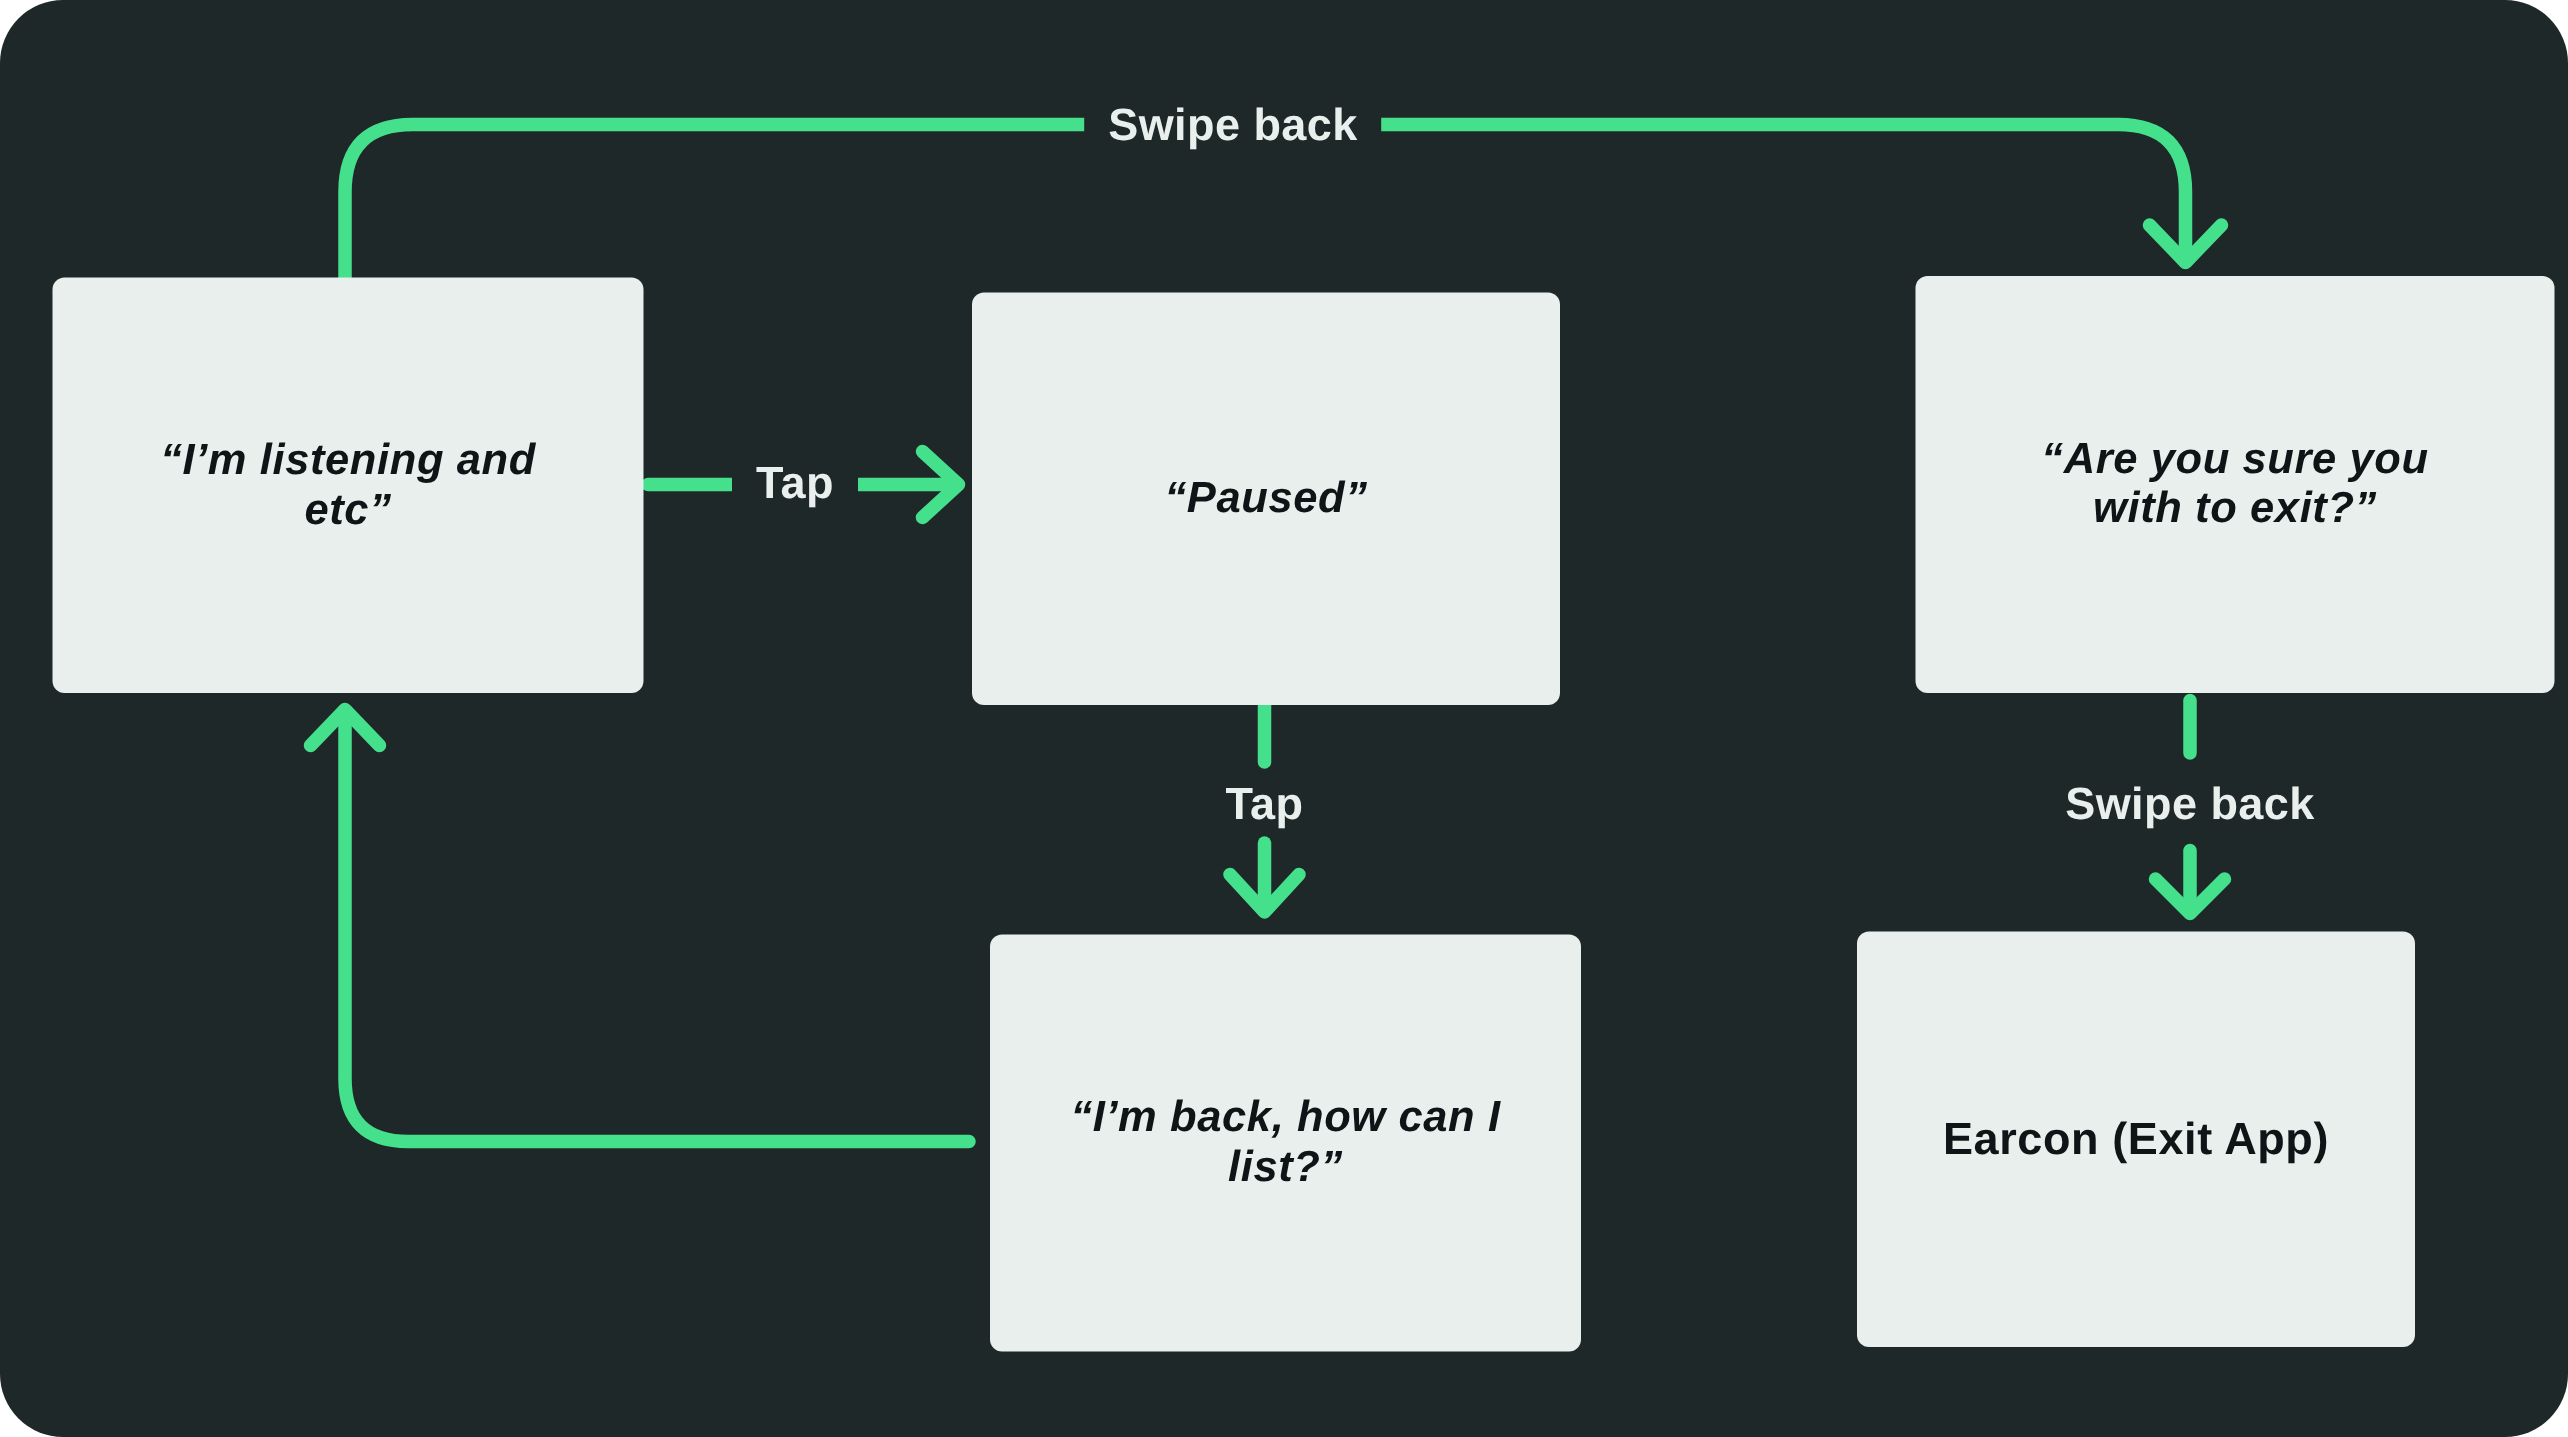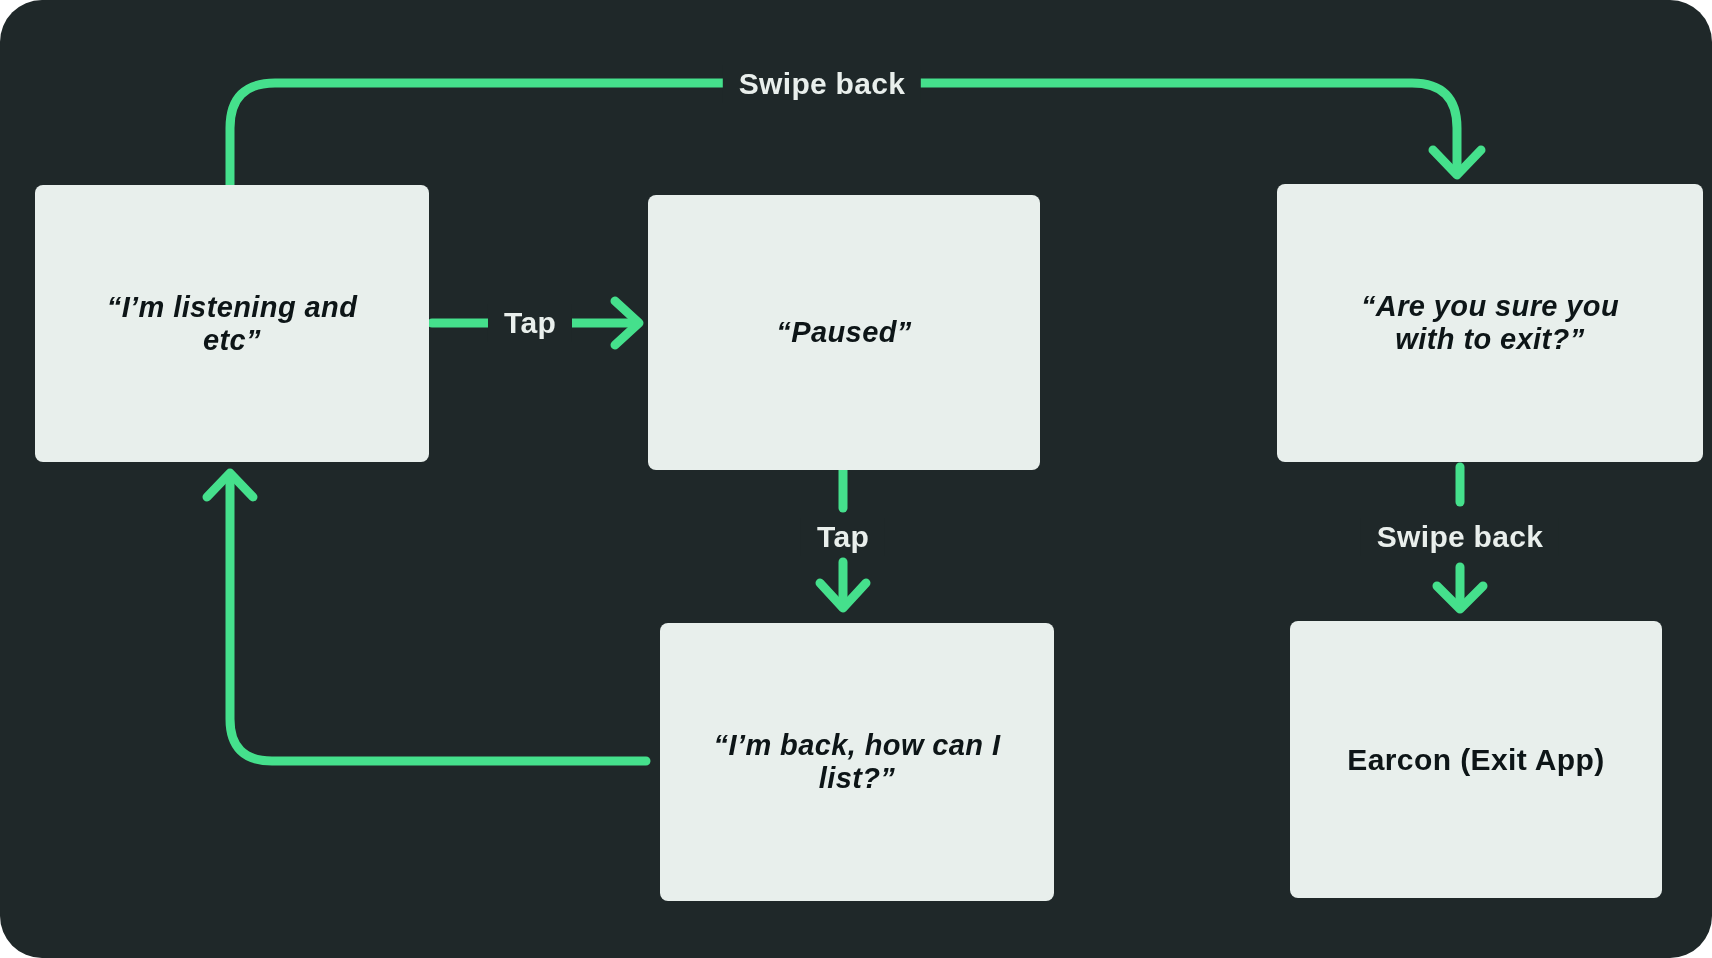--- a/index.html
+++ b/index.html
@@ -119,21 +119,21 @@
     </div>
   </div>
 
   <div class="node" style="left:648px; top:623px; width:394px; height:278px;margin-left:12px;">
     <div>
       <div>“I’m back, how can I</div>
       <div>list?”</div>
     </div>
   </div>
 
-  <div class="node upright" style="left:1290px; top:621px; width:372px; height:277px;">
+  <div class="node upright" style="left:1238px; top:621px; width:372px; height:277px;">
     <div>
       <div>Earcon (Exit App)</div>
     </div>
   </div>
 
   <div class="edge-label" style="left:822px; top:84px;">Swipe back</div>
 
   <div class="edge-label" style="left:530px; top:323px;">Tap</div>
 
   <div class="edge-label" style="left:843px; top:537px;">Tap</div>

